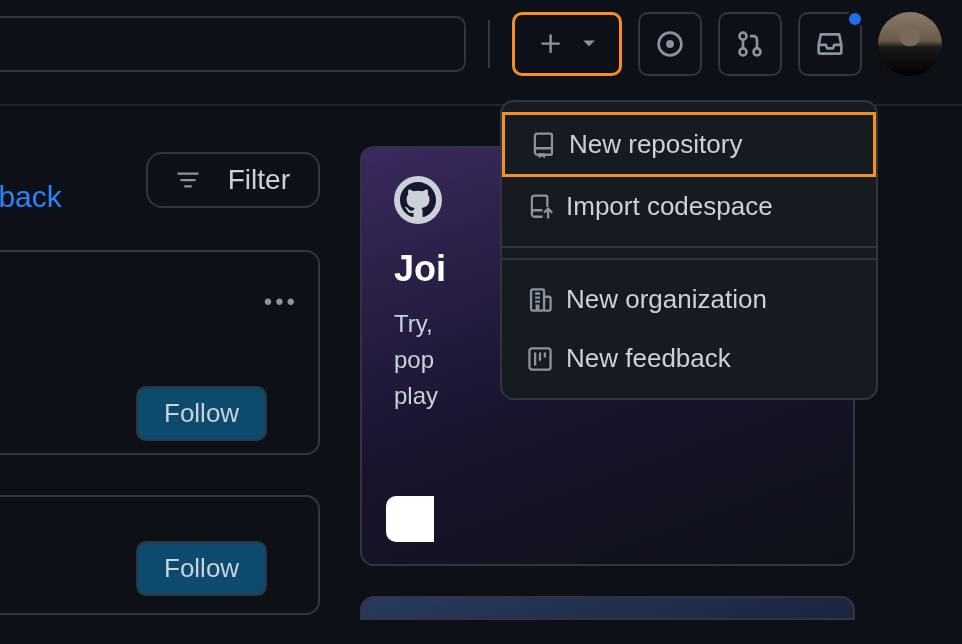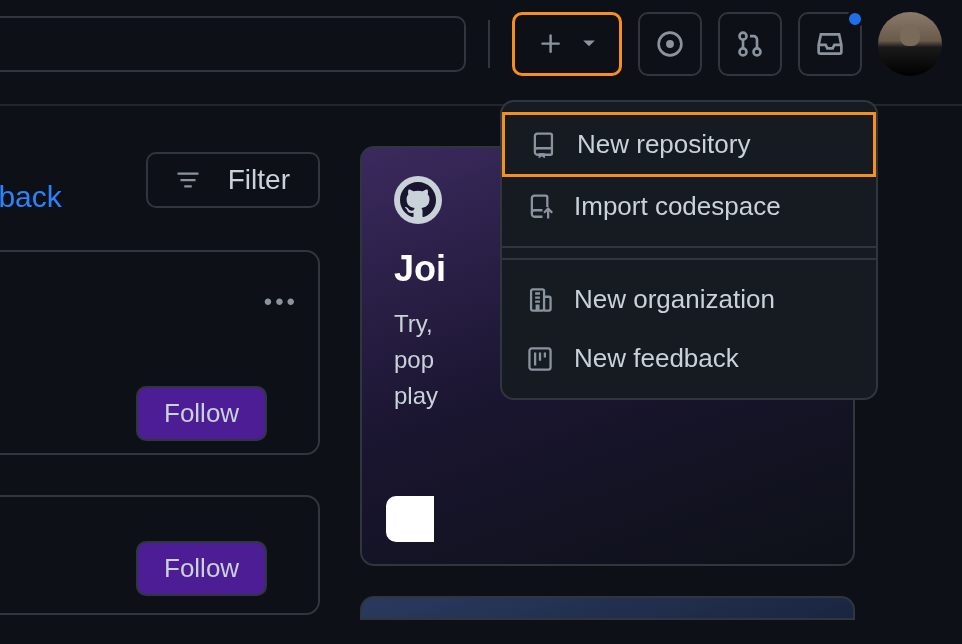--- a/index.html
+++ b/index.html
@@ -102,21 +102,21 @@
     .feedback-link {
       color: #2f81f7;
       font-size: 30px;
     }
     .filter-btn {
       display: flex;
       align-items: center;
       gap: 28px;
       padding: 10px 28px;
       border: 2px solid #30363d;
-      border-radius: 10px;
+      border-radius: 16px;
       color: #c9d1d9;
       font-size: 28px;
       font-weight: 500;
       cursor: pointer;
       margin-left: 40px;
     }
     .card {
       border: 2px solid #30363d;
       border-radius: 14px;
       padding: 24px 24px 12px 24px;
@@ -129,21 +129,21 @@
       right: 20px;
       top: 36px;
       color: #8b949e;
       font-size: 24px;
       letter-spacing: 3px;
     }
     .follow-btn {
       display: inline-block;
       padding: 10px 26px;
       border: 2px solid #30363d;
-      background: #4c1d95;
+      background: #0c4a6e;
       border-radius: 10px;
       color: #c9d1d9;
       font-size: 26px;
       margin-top: 110px;
       margin-left: 210px;
       cursor: pointer;
     }
     .right-col {
       margin-left: 40px;
       position: relative;
@@ -203,21 +203,21 @@
       background: #161b22;
       border: 2px solid #30363d;
       border-radius: 14px;
       overflow: hidden;
       z-index: 100;
       padding: 10px 0;
     }
     .dropdown-item {
       display: flex;
       align-items: center;
-      gap: 20px;
+      gap: 12px;
       padding: 14px 24px;
       cursor: pointer;
       font-size: 26px;
       color: #c9d1d9;
     }
     .dropdown-item.highlighted {
       border: 3px solid #f78f1e;
       margin: 0px;
       border-radius: 0;
     }

